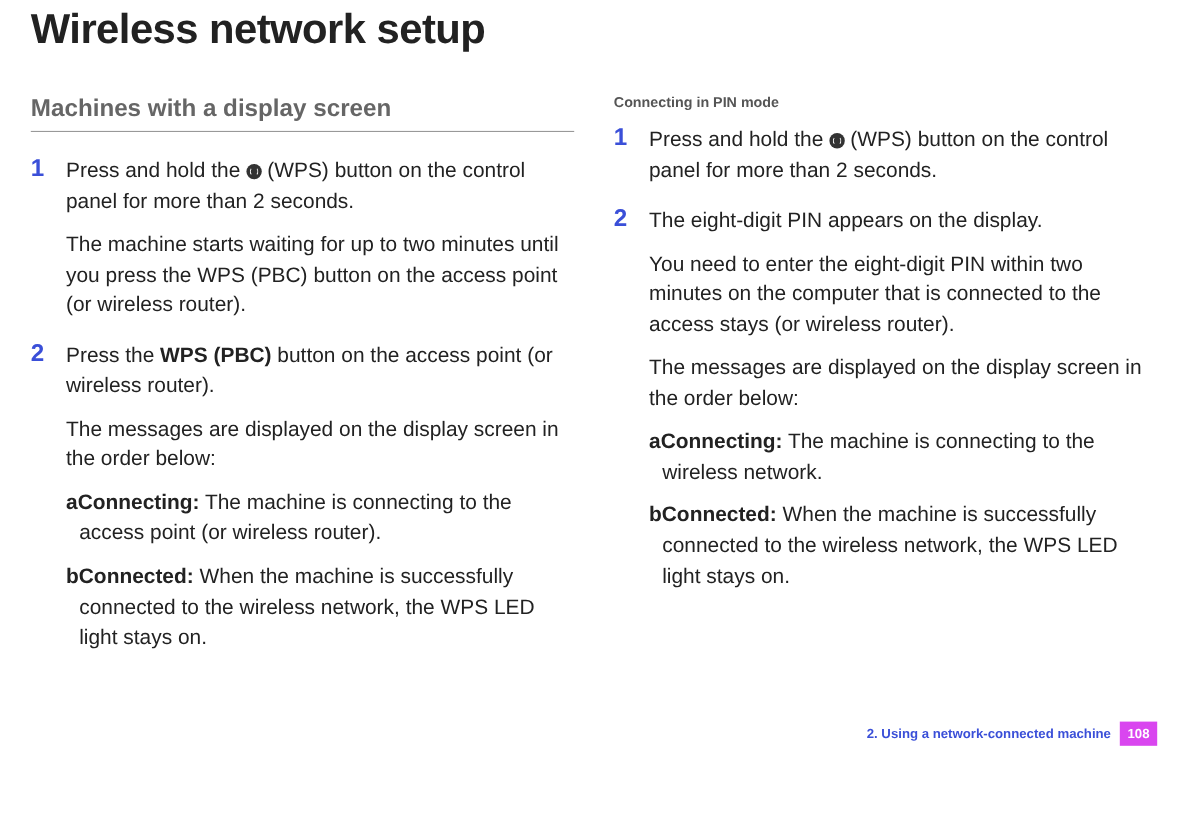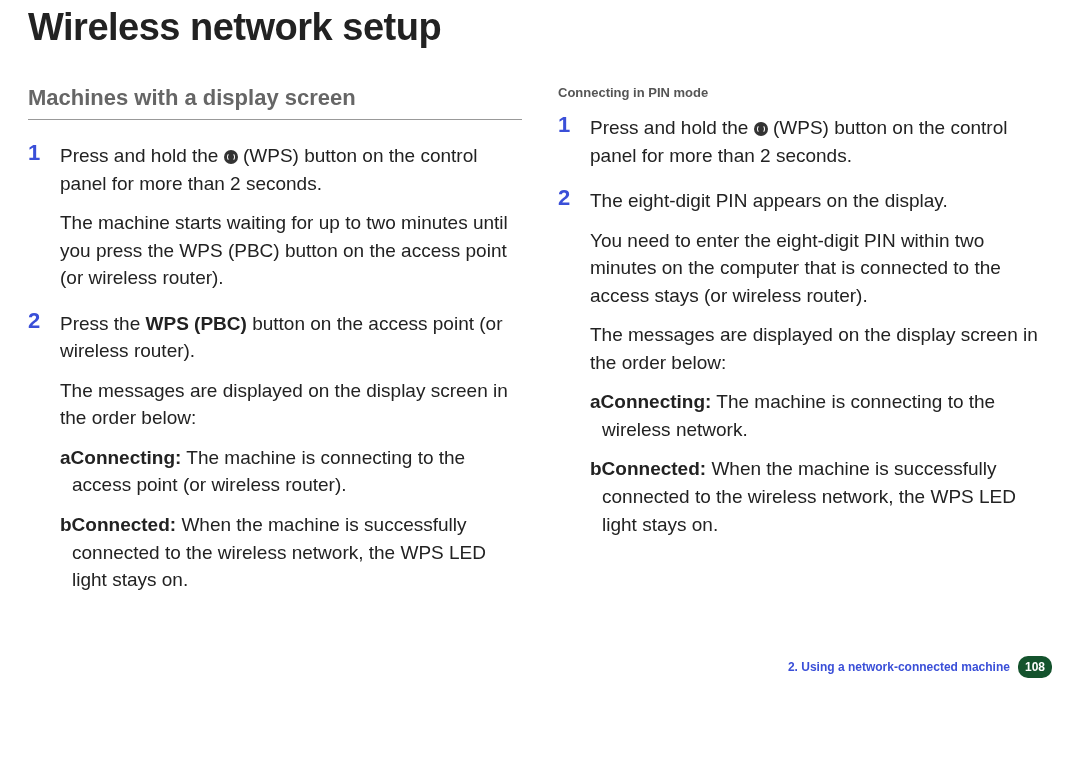--- a/index.html
+++ b/index.html
@@ -14,21 +14,21 @@
   .step { display: flex; gap: 14px; margin-bottom: 18px; }
   .step-num { font-size: 22px; font-weight: 700; color: #3a4fd8; min-width: 18px; line-height: 1; }
   .step-body { font-size: 19px; line-height: 1.45; color: #222; }
   .step-body p { margin-bottom: 12px; }
   .step-body p:last-child { margin-bottom: 0; }
   .sub { padding-left: 12px; text-indent: -12px; }
   .wps-icon { display: inline-block; width: 14px; height: 14px; border-radius: 50%; background: #333; vertical-align: -2px; position: relative; }
   .wps-icon::before { content: ""; position: absolute; left: 3px; top: 3px; width: 8px; height: 8px; border: 1.2px solid #fff; border-top-color: transparent; border-bottom-color: transparent; border-radius: 50%; box-sizing: border-box; }
   .footer { position: absolute; bottom: 20px; right: 28px; display: flex; align-items: center; gap: 8px; }
   .footer-text { font-size: 12px; font-weight: 700; color: #3a4fd8; }
-  .footer-page { background: #14532d; color: #fff; font-size: 12px; font-weight: 700; padding: 4px 7px; border-radius: 10px; }
+  .footer-page { background: #d946ef; color: #fff; font-size: 12px; font-weight: 700; padding: 4px 7px; }
   b { font-weight: 700; }
 </style>
 </head>
 <body>
 
 <div class="page">
 
   <h1 class="title">Wireless network setup</h1>
 
   <div class="cols">

